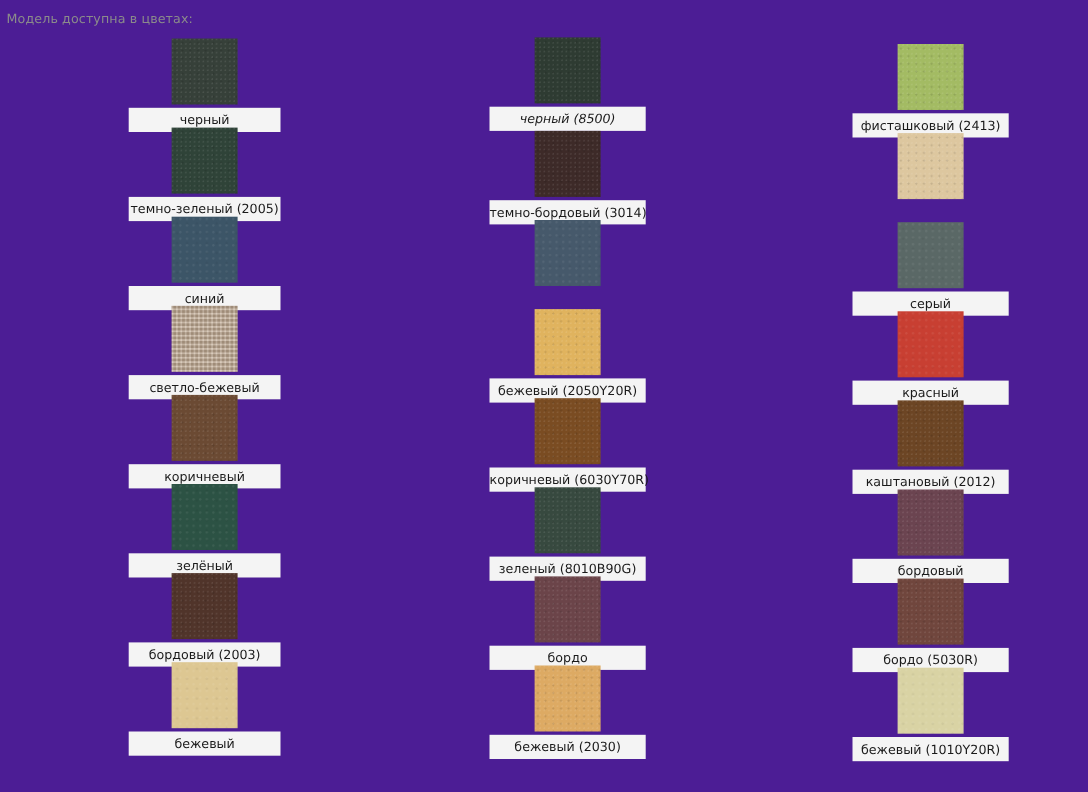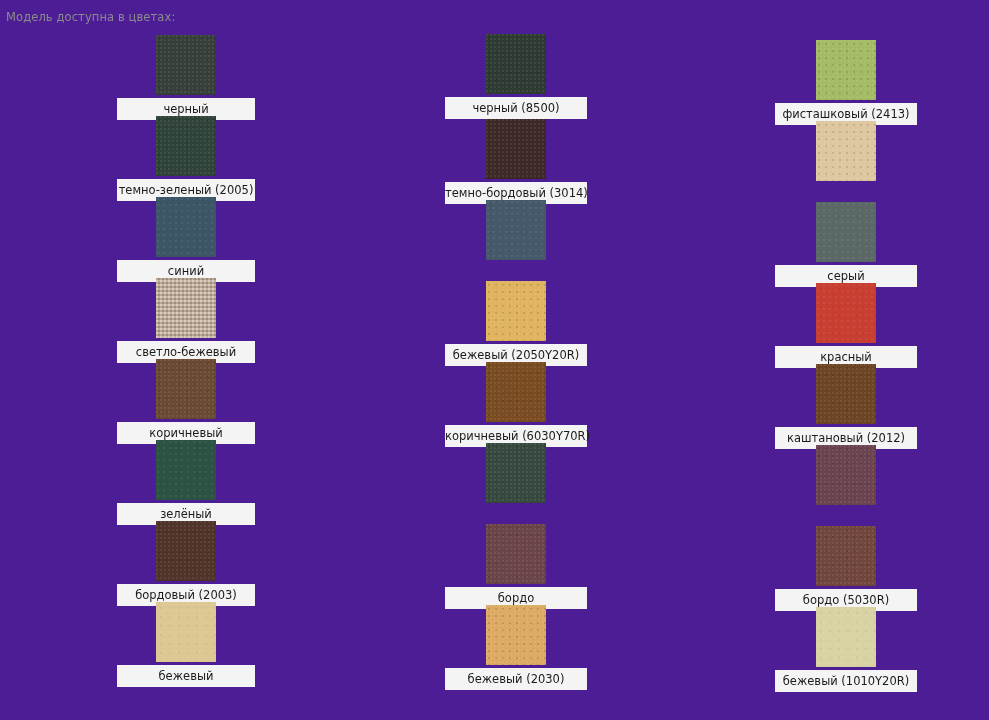--- a/index.html
+++ b/index.html
@@ -127,41 +127,42 @@
         <div class="color-item" style="position: absolute; left: 0px; top: 521px;">
           <div class="swatch grain" style="--c: #50342a;"></div>
           <div class="color-label">бордовый (2003)</div>
         </div>
         <div class="color-item" style="position: absolute; left: 0px; top: 602px;">
           <div class="swatch smooth" style="--c: #ddc792;"></div>
           <div class="color-label">бежевый</div>
         </div>
       </div>
       <div class="color-column col-1">
-        <div class="color-item" style="position: absolute; left: 0px; top: 34px;">
+        <div class="color-item" style="position: absolute; left: 0px; top: 34px; font-style: italic;">
           <div class="swatch grain" style="--c: #2e3b32;"></div>
           <div class="color-label">черный (8500)</div>
         </div>
         <div class="color-item" style="position: absolute; left: 0px; top: 119px;">
           <div class="swatch grain" style="--c: #3d2a28;"></div>
           <div class="color-label">темно-бордовый (3014)</div>
         </div>
         <div class="color-item" style="position: absolute; left: 0px; top: 200px;">
           <div class="swatch smooth" style="--c: #46596b;"></div>
         </div>
         <div class="color-item" style="position: absolute; left: 0px; top: 281px;">
           <div class="swatch grain" style="--c: #e0b35e;"></div>
           <div class="color-label">бежевый (2050Y20R)</div>
         </div>
         <div class="color-item" style="position: absolute; left: 0px; top: 362px;">
           <div class="swatch grain" style="--c: #7a4c22;"></div>
           <div class="color-label">коричневый (6030Y70R)</div>
         </div>
         <div class="color-item" style="position: absolute; left: 0px; top: 443px;">
           <div class="swatch grain" style="--c: #37493f;"></div>
+          <div class="color-label">зеленый (8010B90G)</div>
         </div>
         <div class="color-item" style="position: absolute; left: 0px; top: 524px;">
           <div class="swatch grain" style="--c: #6b4449;"></div>
           <div class="color-label">бордо</div>
         </div>
         <div class="color-item" style="position: absolute; left: 0px; top: 605px;">
           <div class="swatch grain" style="--c: #ddaa63;"></div>
           <div class="color-label">бежевый (2030)</div>
         </div>
       </div>
@@ -180,20 +181,21 @@
         <div class="color-item" style="position: absolute; left: 0px; top: 283px;">
           <div class="swatch smooth" style="--c: #c83f32;"></div>
           <div class="color-label">красный</div>
         </div>
         <div class="color-item" style="position: absolute; left: 0px; top: 364px;">
           <div class="swatch grain" style="--c: #6c4524;"></div>
           <div class="color-label">каштановый (2012)</div>
         </div>
         <div class="color-item" style="position: absolute; left: 0px; top: 445px;">
           <div class="swatch grain" style="--c: #6b4450;"></div>
+          <div class="color-label">бордовый</div>
         </div>
         <div class="color-item" style="position: absolute; left: 0px; top: 526px;">
           <div class="swatch grain" style="--c: #70463d;"></div>
           <div class="color-label">бордо (5030R)</div>
         </div>
         <div class="color-item" style="position: absolute; left: 0px; top: 607px;">
           <div class="swatch smooth" style="--c: #d9d3a4;"></div>
           <div class="color-label">бежевый (1010Y20R)</div>
         </div>
       </div>

